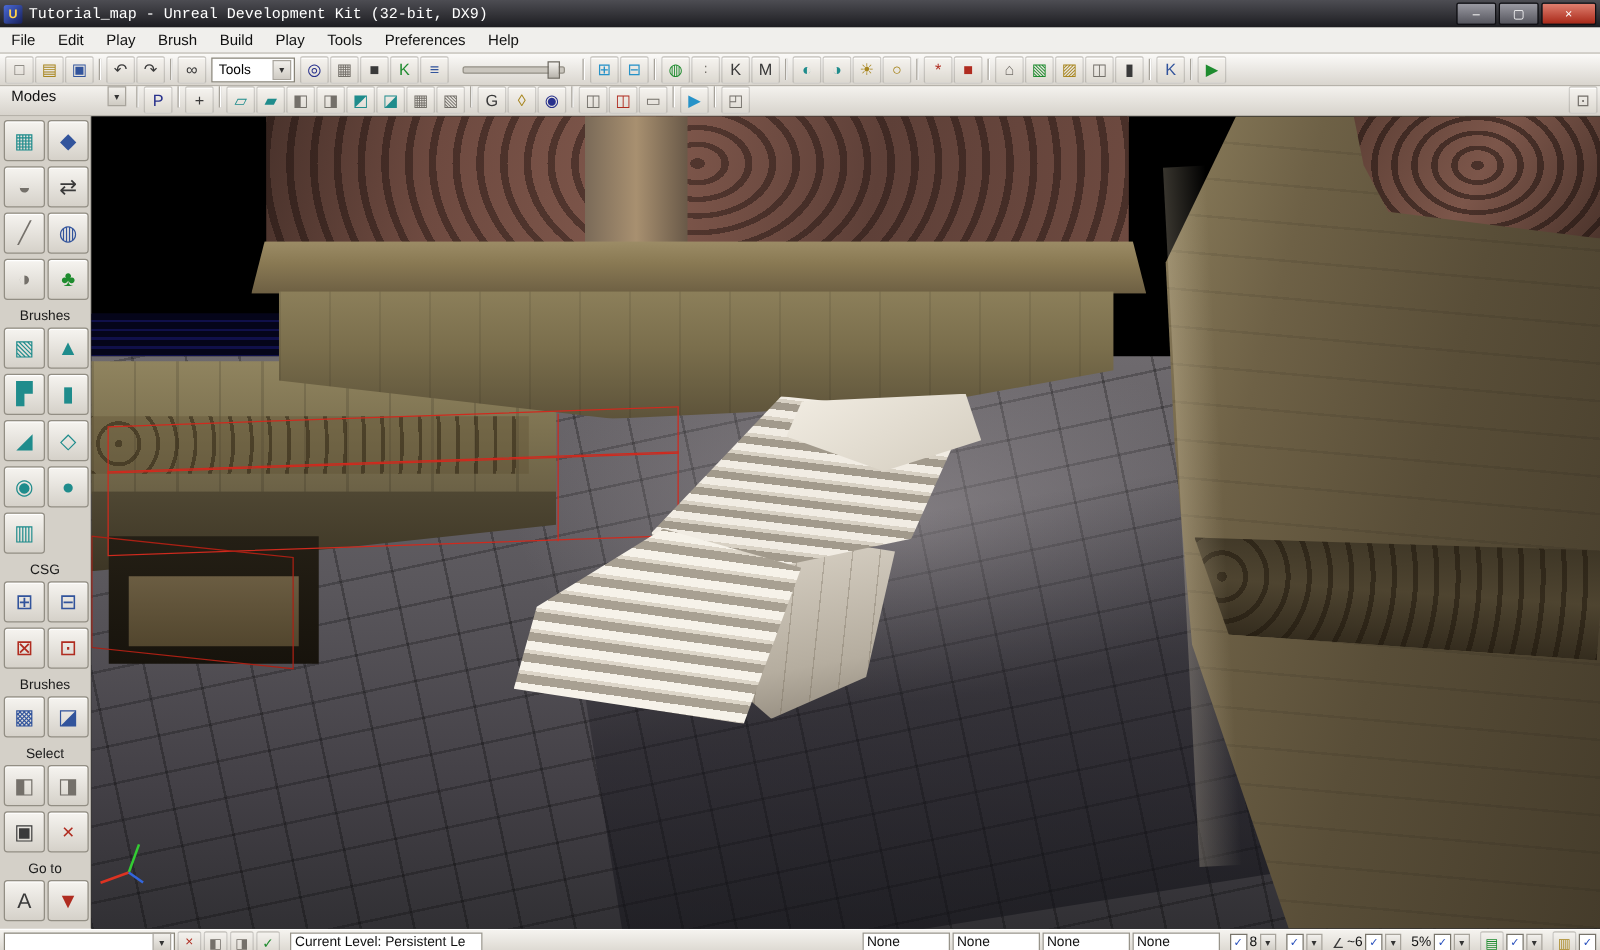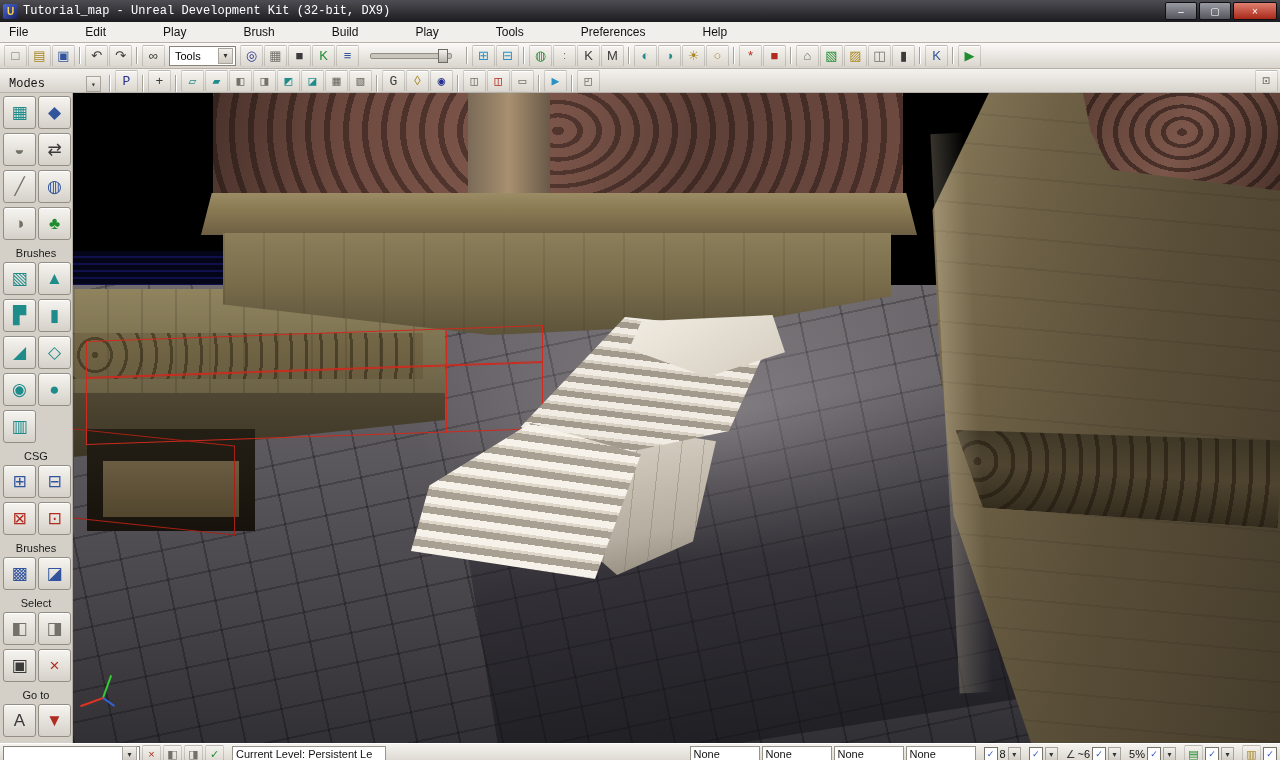--- a/index.html
+++ b/index.html
@@ -12,28 +12,28 @@
   .appicon{width:15px;height:15px;margin-right:5px;border-radius:2px;font-size:10px;font-weight:bold;
     background:linear-gradient(135deg,#4a6ad8,#18205a);display:flex;align-items:center;justify-content:center;color:#ffd24a;}
   .t-title{flex:1;white-space:nowrap;overflow:hidden;font-family:Liberation Mono, monospace;}
   .wbtn{width:30px;height:16px;margin-left:2px;border:1px solid #101014;border-radius:2px;
     background:linear-gradient(#9a9aa2,#55555d);display:flex;align-items:center;justify-content:center;
     font-size:10px;color:#fff;}
   .wbtn.close{width:42px;background:linear-gradient(#e08070,#a82818);}
 
   
   .menubar{height:20px;background:#f0efec;border-bottom:1px solid #b6b2aa;display:flex;
-    align-items:center;font-size:12px;color:#111;flex:0 0 20px;gap:39px;}
+    align-items:center;font-size:12px;color:#111;flex:0 0 20px;}
   .menu-item{padding:2px 9px;}
 
   
   .toolbar1{height:25px;flex:0 0 25px;background:linear-gradient(#fbfaf8,#d9d5ce);
     border-bottom:1px solid #b6b2aa;display:flex;align-items:center;padding:0 4px;gap:1px;}
   .strip2{height:23px;flex:0 0 23px;background:linear-gradient(#f4f2ee,#d7d3cc);
-    border-bottom:1px solid #b6b2aa;display:flex;align-items:flex-end;gap:1px;padding:0 2px;font-family:Liberation Mono, monospace;}
+    border-bottom:1px solid #b6b2aa;display:flex;align-items:flex-start;gap:1px;padding:0 2px;}
   .tbi{width:21px;height:20px;display:flex;align-items:center;justify-content:center;
     font-size:13px;line-height:1;border:1px solid rgba(0,0,0,.14);border-radius:2px;
     background:linear-gradient(#f6f4f0,#dcd8d0);box-shadow:inset 0 1px 0 #fff;}
   .tbi.small{font-size:11px;}
   .sep{width:1px;height:17px;background:#a6a29a;border-right:1px solid #fff;margin:0 3px;}
   .world-dd,.scombo{display:flex;align-items:center;background:#fff;border:1px solid #888478;
     height:18px;font-size:11px;padding:0 2px 0 5px;}
   .world-dd{width:58px;justify-content:space-between;margin:0 3px;}
   .dd-caret{font-size:8px;color:#333;background:linear-gradient(#f2f0ec,#cfcbc3);
     border:1px solid #a8a49c;width:13px;height:14px;display:flex;align-items:center;justify-content:center;}

